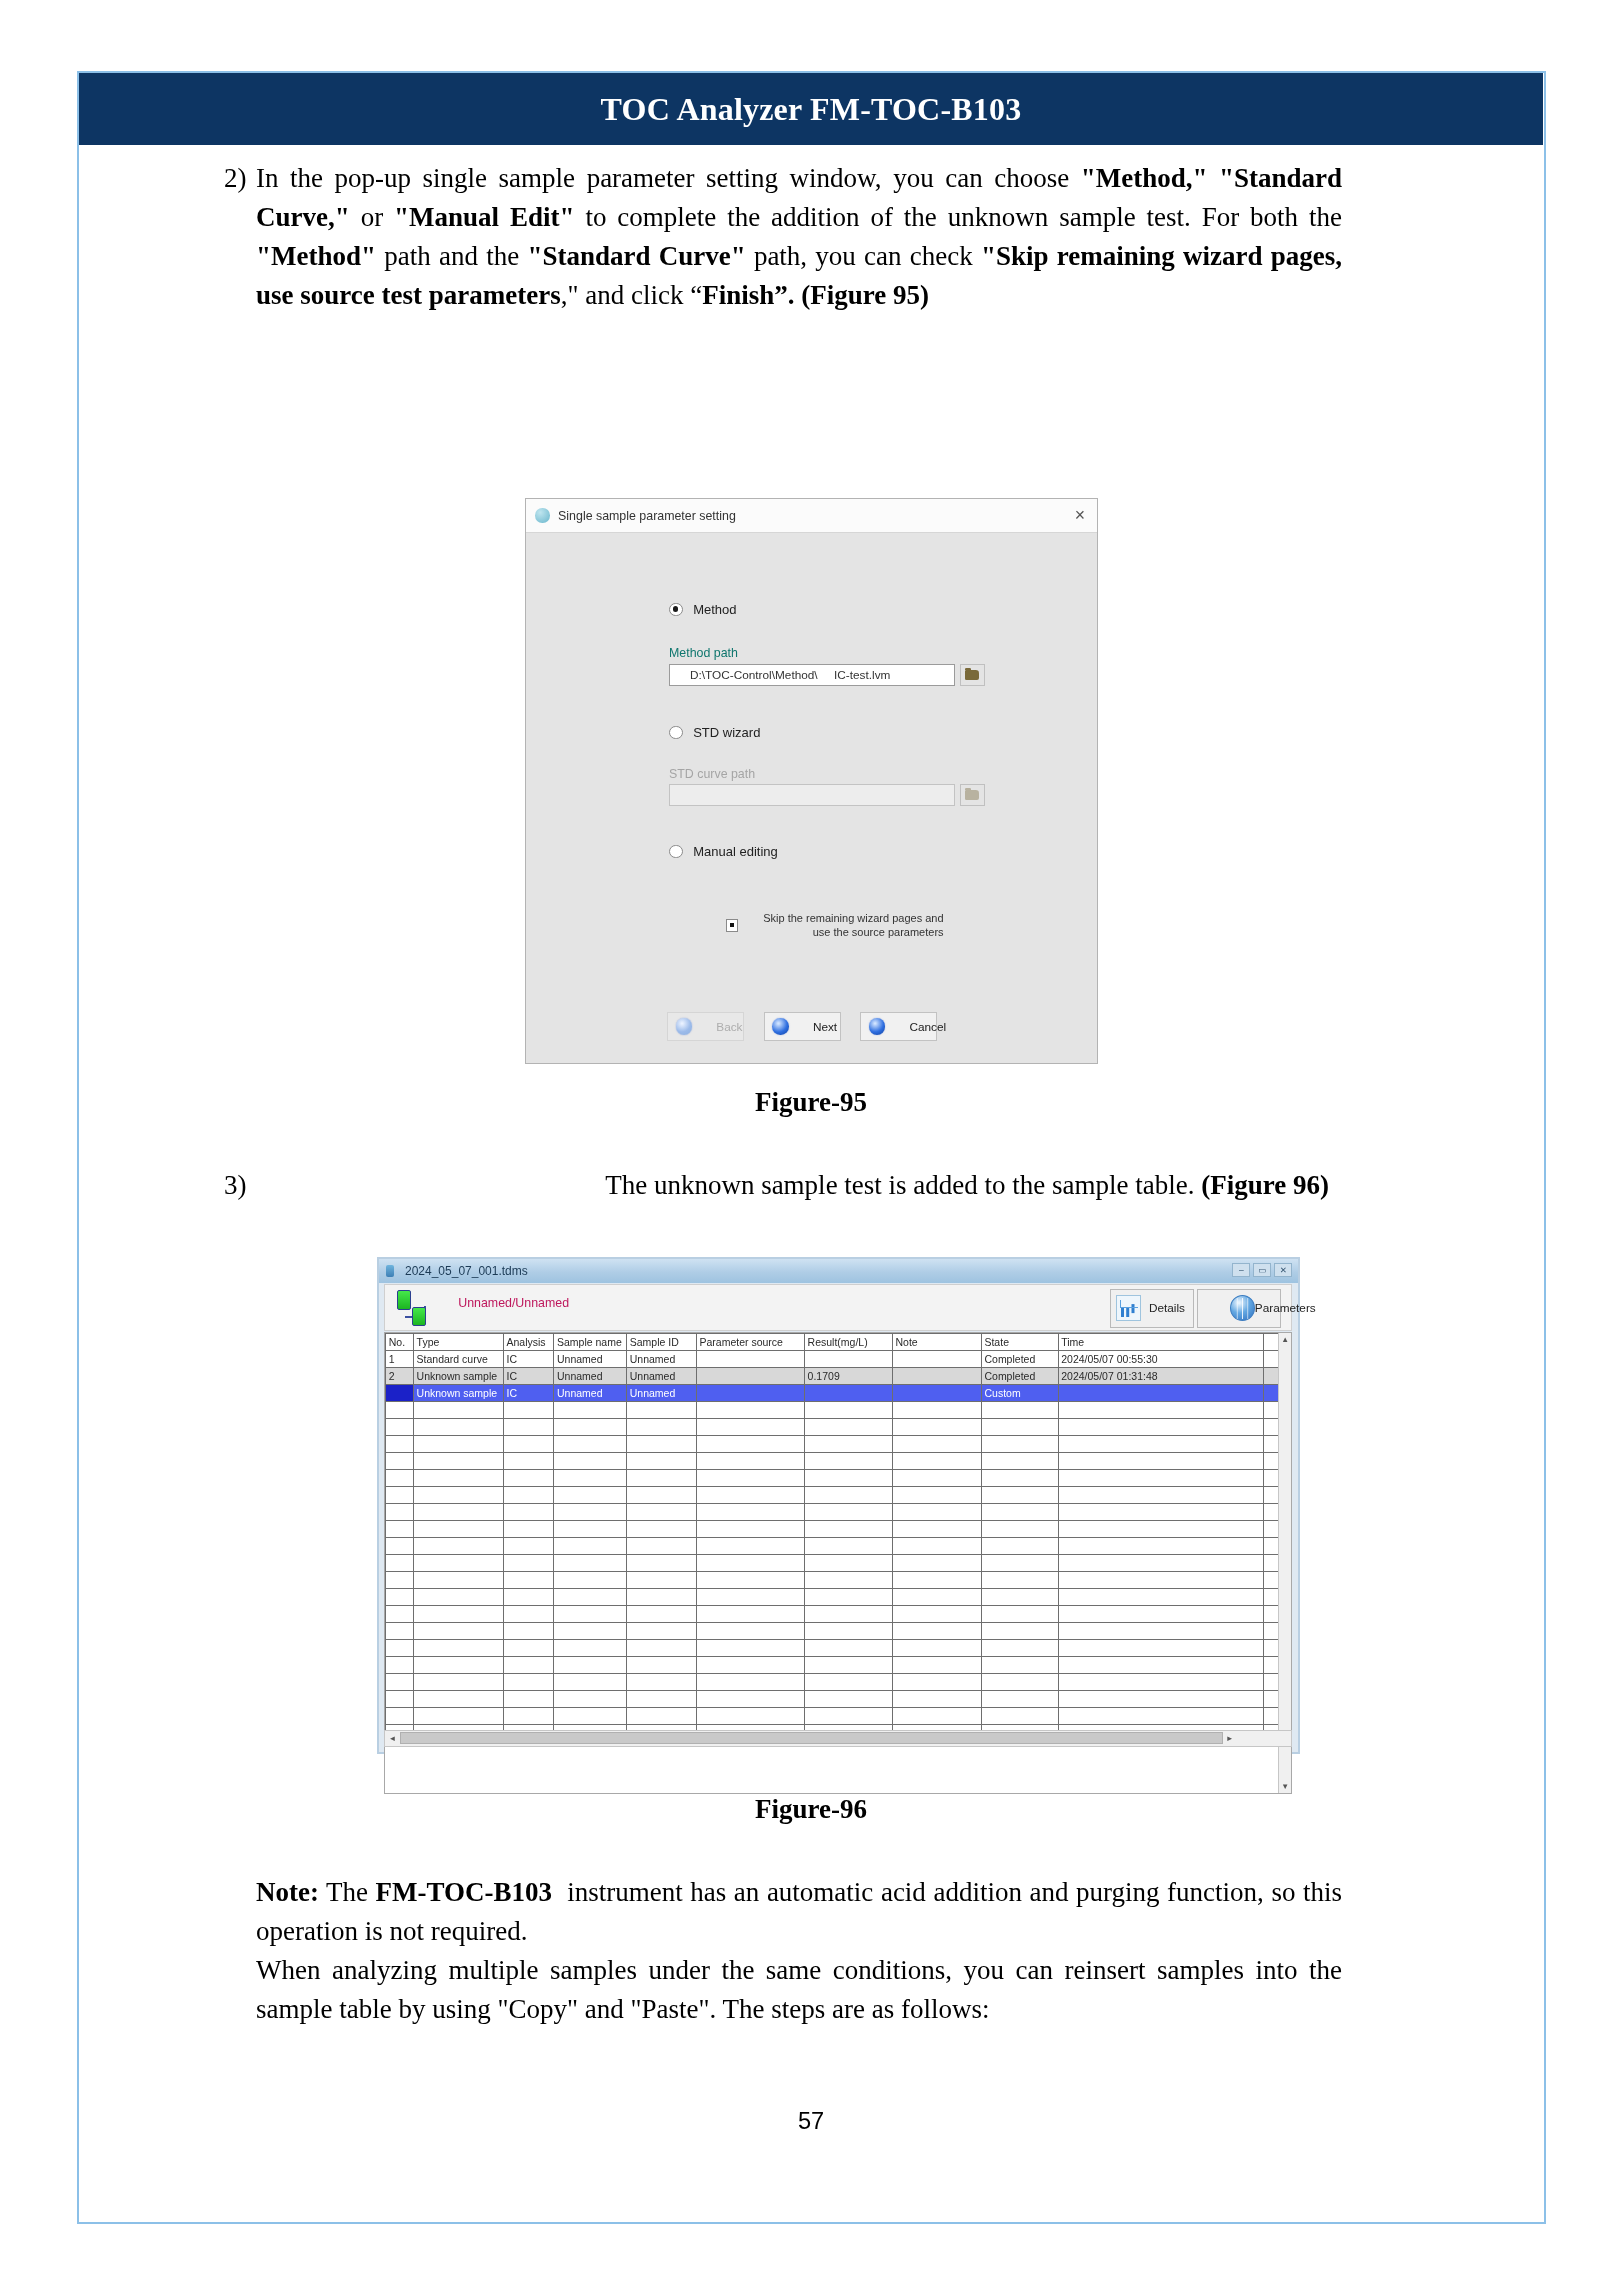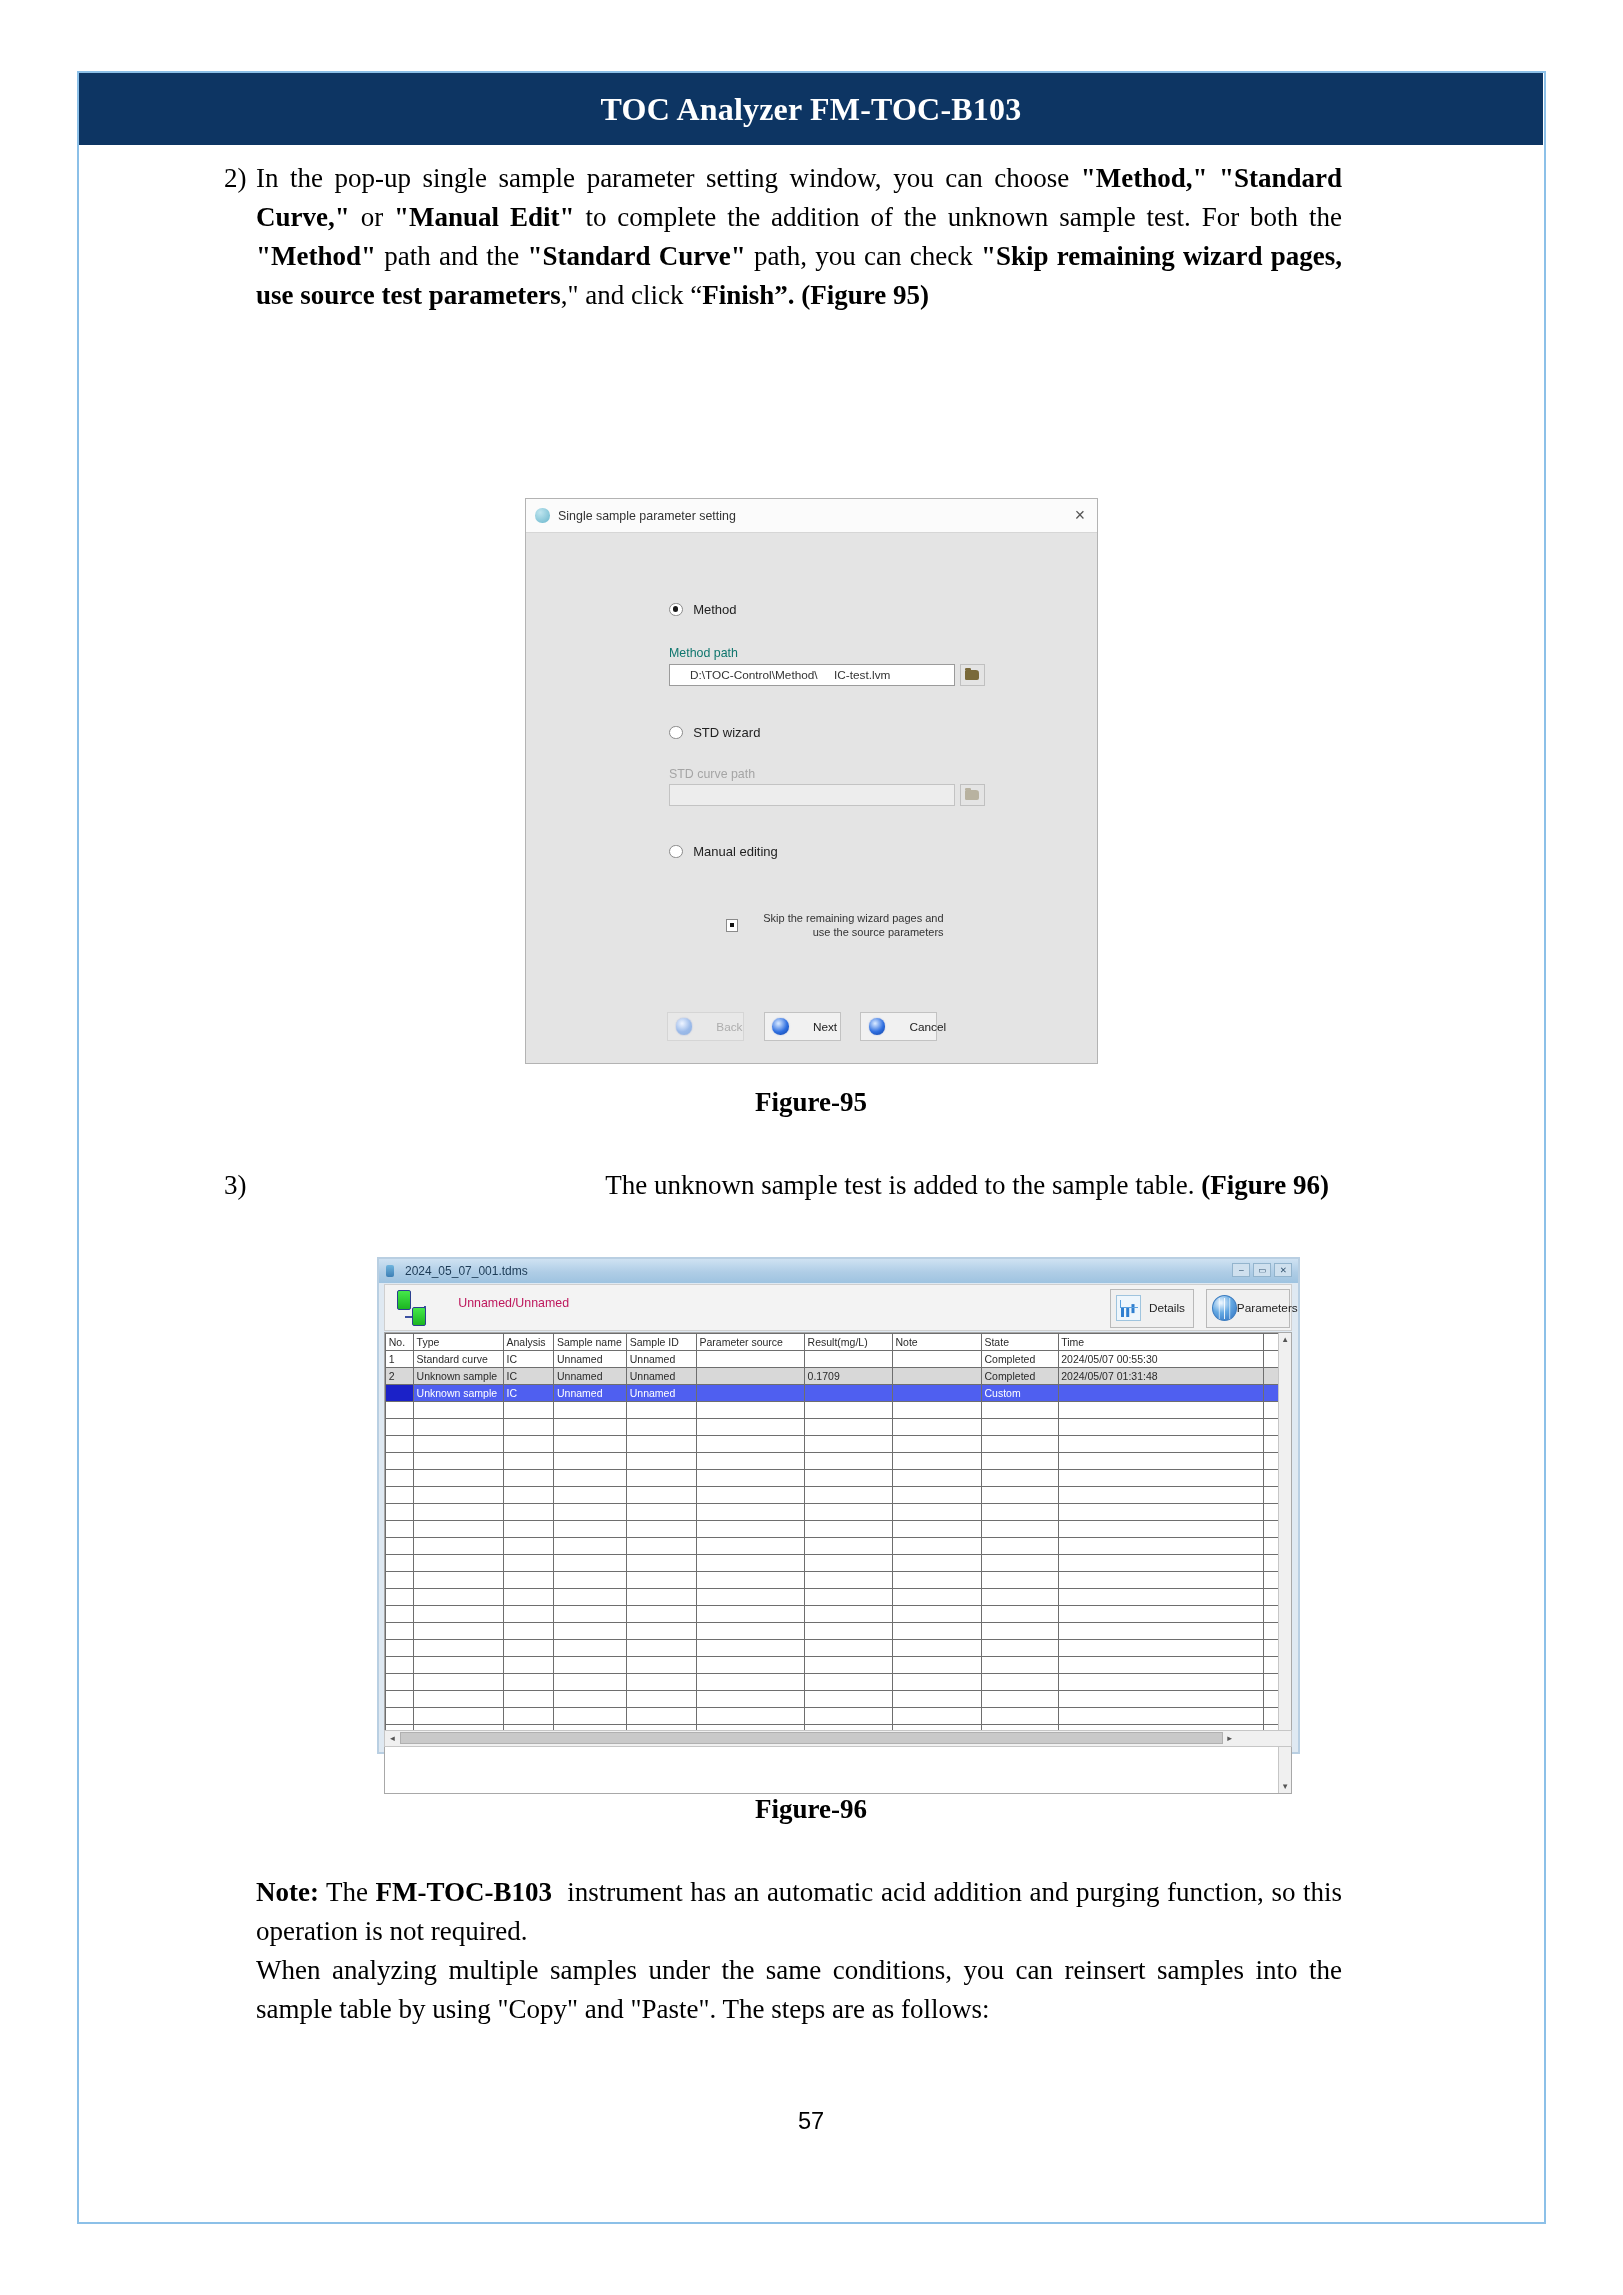--- a/index.html
+++ b/index.html
@@ -564,21 +564,21 @@
           <div class="chip a"></div>
           <div class="conn-wire"></div>
           <div class="chip b"></div>
         </div>
         <div class="toolbar-label">Unnamed/Unnamed</div>
 
         <div class="tb-btn" style="right:97px;">
           <div class="tbico ico-chart"></div>
           <div class="tblabel">Details</div>
         </div>
-        <div class="tb-btn" style="right:1px;">
+        <div class="tb-btn" style="right:10px;padding-left:27px;">
           <div class="tbico ico-globe"></div>
           <div class="tblabel">Parameters</div>
         </div>
       </div>
 
       <div class="fig96-table">
         <table class="grid">
           <colgroup>
             <col style="width:27.5px">
               <col style="width:89px">

